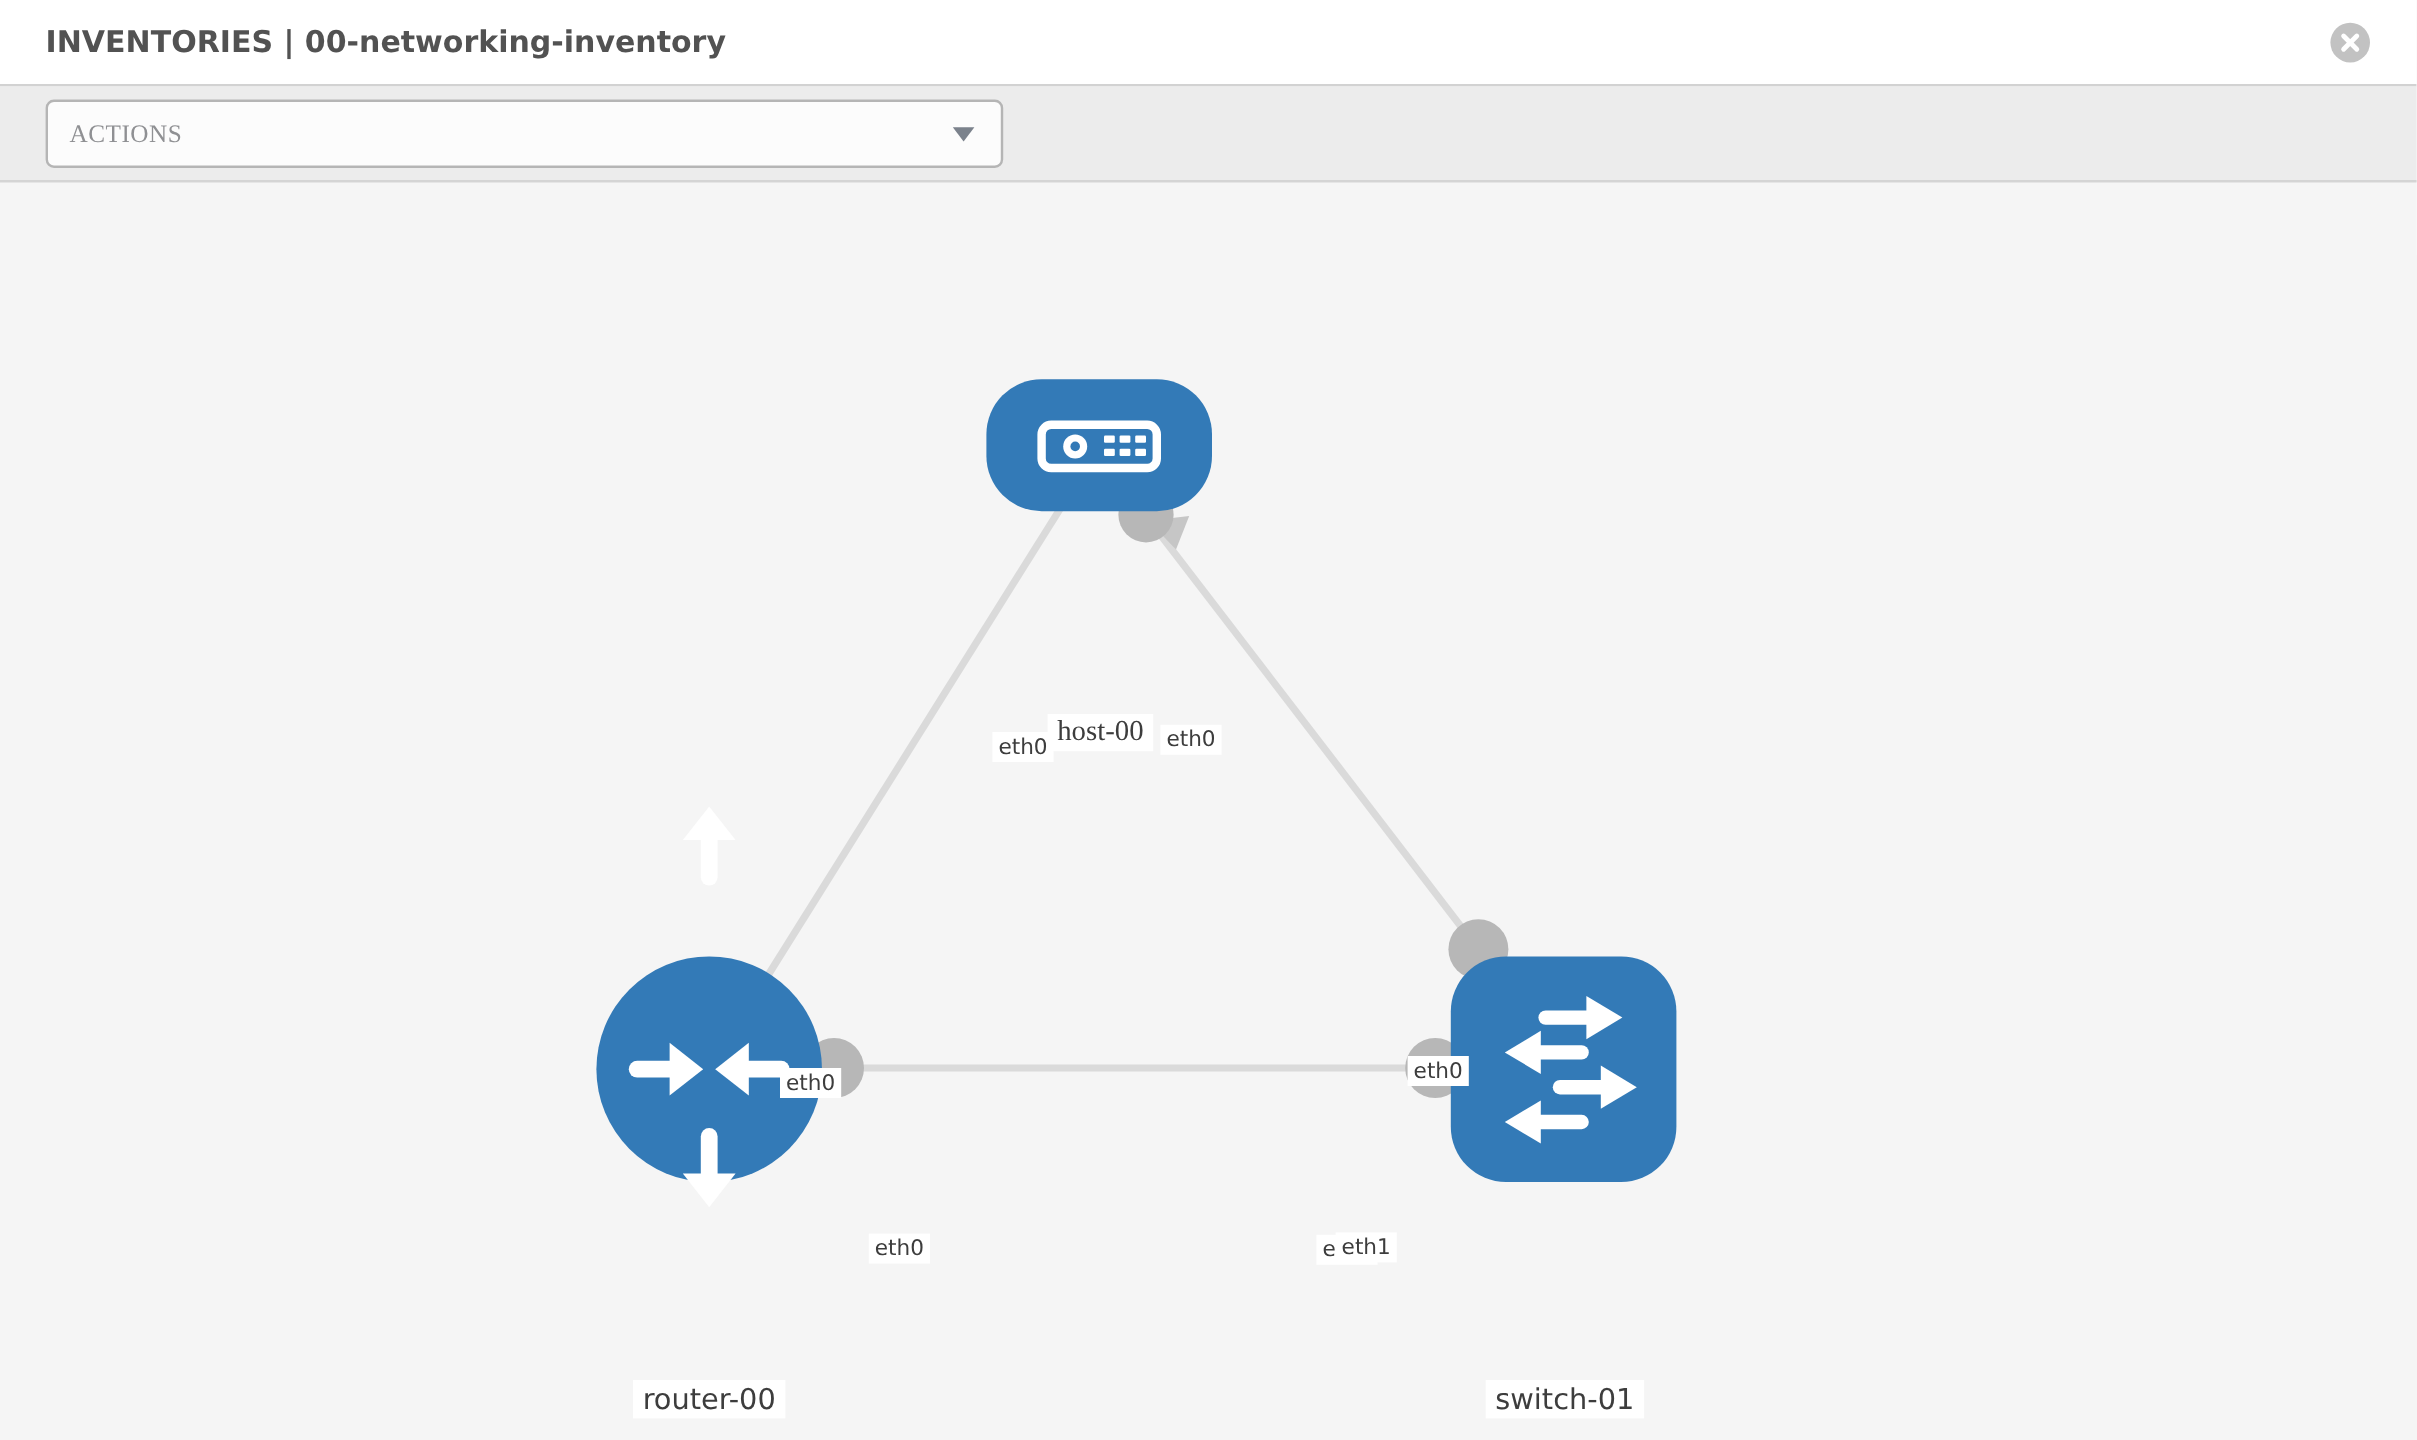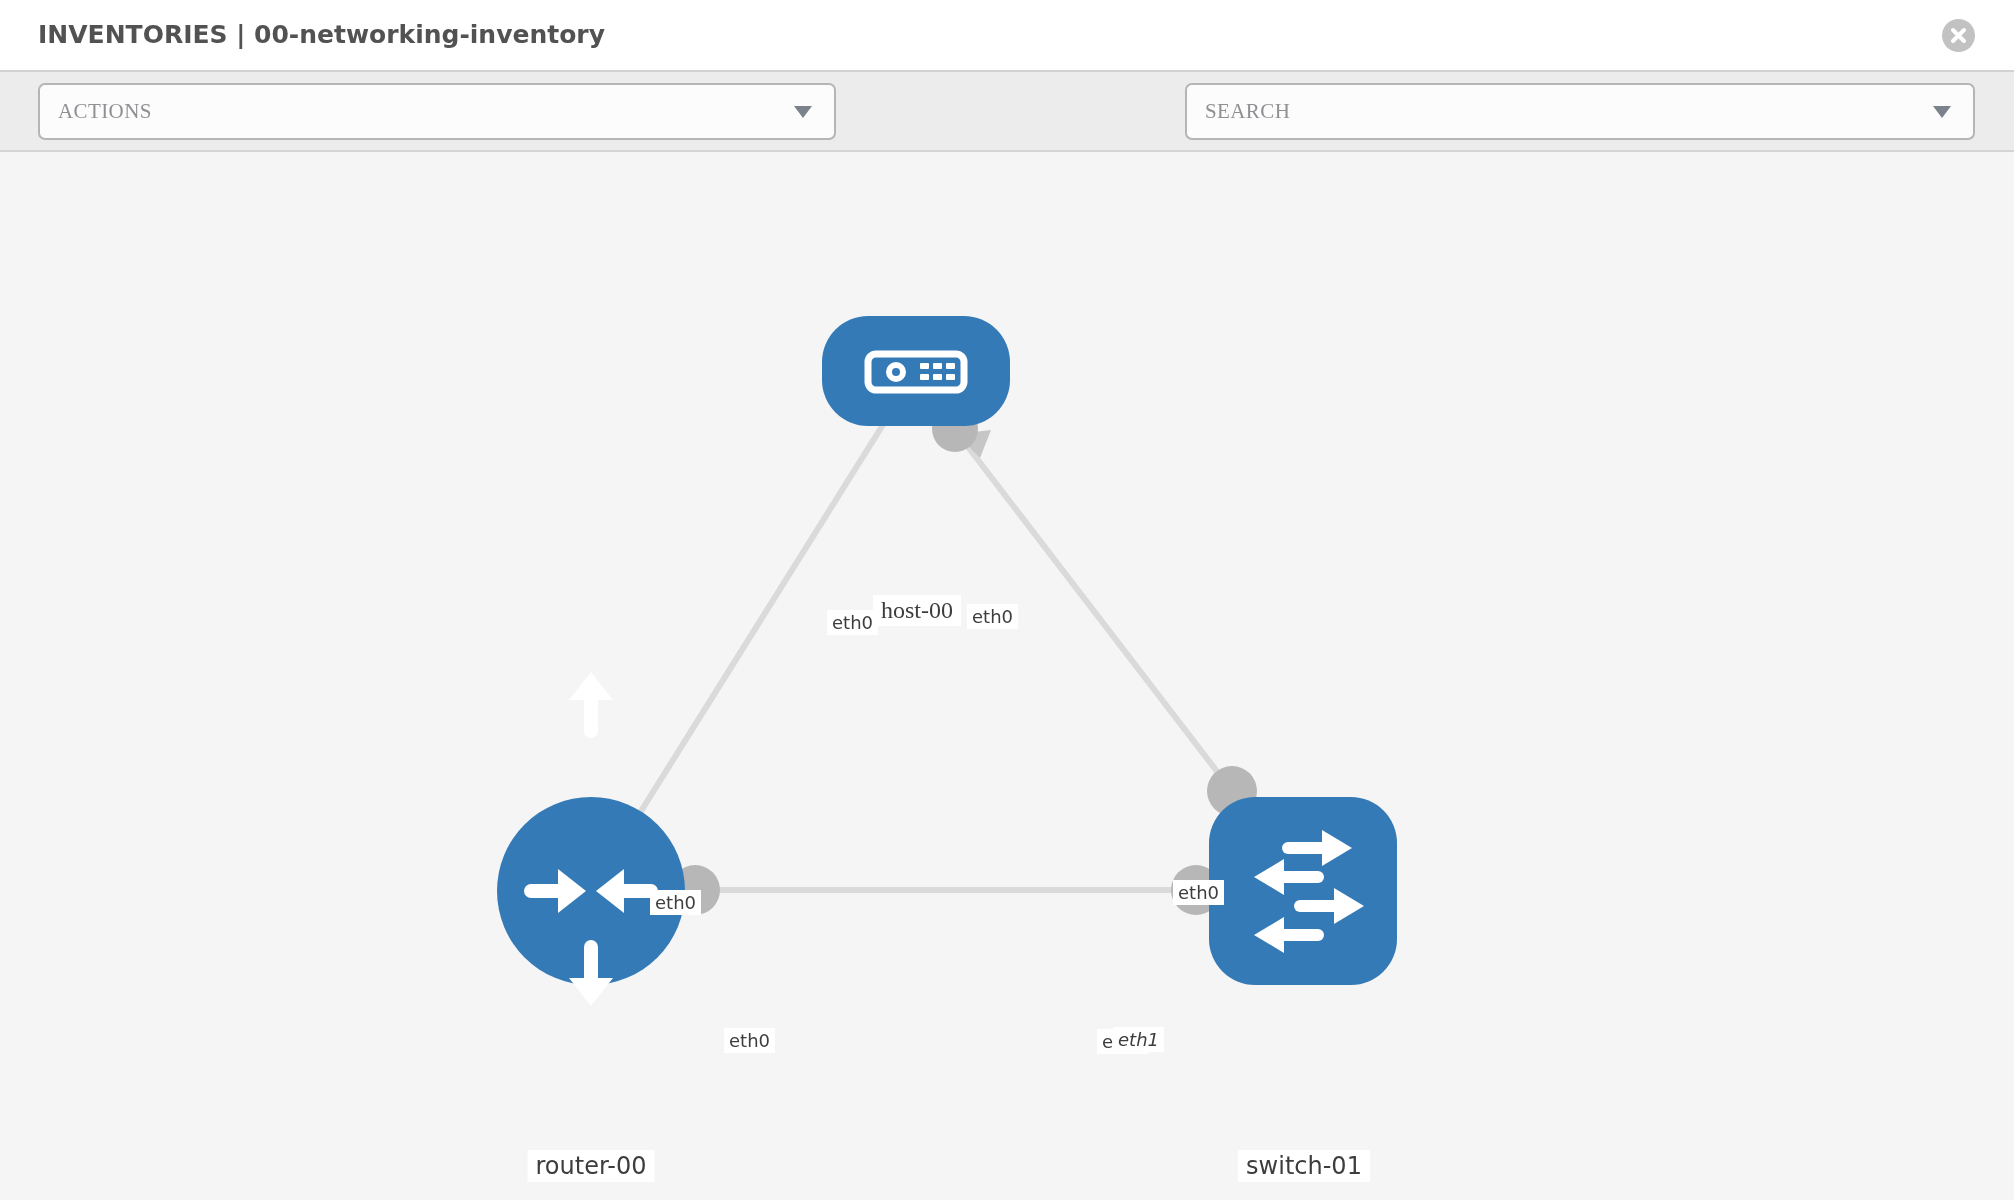--- a/index.html
+++ b/index.html
@@ -62,24 +62,20 @@
         <path fill="#848a94" d="M448 1472q0-26-19-45t-45-19-45 19-19 45 19 45 45 19 45-19 19-45zm644-420l-682 682q-37 37-90 37-52 0-91-37l-106-108q-38-36-38-90 0-53 38-91l681-681q39 98 114.5 173.5t173.5 114.5zm634-435q0 39-23 106-47 134-164.5 217.5t-258.5 83.5q-185 0-316.5-131.5t-131.5-316.5 131.5-316.5 316.5-131.5q58 0 121.5 16.5t107.5 46.5q16 11 16 28t-16 28l-293 169v224l193 107q5-3 79-48.5t135.5-81 70.5-35.5q15 0 23.5 10t8.5 25z"></path>
       </svg>
     </div>
 
     <div class="tool-icon-btn" style="left:1115px;">
       <svg width="34" height="34" viewBox="0 0 1792 1792" style="transform:scaleY(-1);">
         <path fill="#848a94" d="M832 512q0-80-56-136t-136-56-136 56-56 136q0 42 19 83-41-19-83-19-80 0-136 56t-56 136 56 136 136 56 136-56 56-136q0-42-19-83 41 19 83 19 80 0 136-56t56-136zm851 704q0 17-49 66t-66 49q-9 0-28.5-16t-36.5-33-38.5-40-24.5-26l-96 96 220 220q28 28 28 68 0 42-39 81t-81 39q-40 0-68-28l-671-671q-176 131-365 131-163 0-265.5-102.5t-102.5-265.5q0-160 95-313t248-248 313-95q163 0 265.5 102.5t102.5 265.5q0 189-131 365l355 355 96-96q-3-3-26-24.5t-40-38.5-33-36.5-16-28.5q0-17 49-66t66-49q13 0 23 10 6 6 46 44.5t82 79.5 86.5 86 73 78 28.5 41z"></path>
       </svg>
     </div>
 
-    <div class="select-box" style="left:1185px;width:790px;">
-      <span class="select-label">SEARCH</span>
-      <span class="caret"></span>
-    </div>
   </div>
 
   <div class="canvas">
     <svg class="diagram-svg" width="2014" height="1046" viewBox="0 154 2014 1046">
 
       <g stroke="#dadada" stroke-width="6">
         <line x1="916" y1="372" x2="591" y2="891"></line>
         <line x1="955" y1="430" x2="1232" y2="791"></line>
         <line x1="695" y1="890" x2="1196" y2="890"></line>
       </g>
@@ -142,17 +138,17 @@
     <div class="node-label" style="left:917px;top:441px;font-family:Liberation Serif, serif;">host-00</div>
     <div class="node-label" style="left:591px;top:996px;text-align:center;">router-00</div>
     <div class="node-label" style="left:1304px;top:996px;">switch-01</div>
 
     <div class="iface-label" style="left:827px;top:456px;">eth0</div>
     <div class="iface-label" style="left:967px;top:450px;">eth0</div>
     <div class="iface-label" style="left:650px;top:736px;">eth0</div>
     <div class="iface-label" style="left:1173px;top:726px;">eth0</div>
     <div class="iface-label" style="left:724px;top:874px;">eth0</div>
     <div class="iface-label" style="left:1097px;top:875px;">eth0</div>
-    <div class="iface-label iface-over" style="left:1113px;top:873px;font-style:italic;">eth1</div>
+    <div class="iface-label iface-over" style="left:1113px;top:873px;">eth1</div>
 
   </div>
 
 </div>
 
 </body></html>

